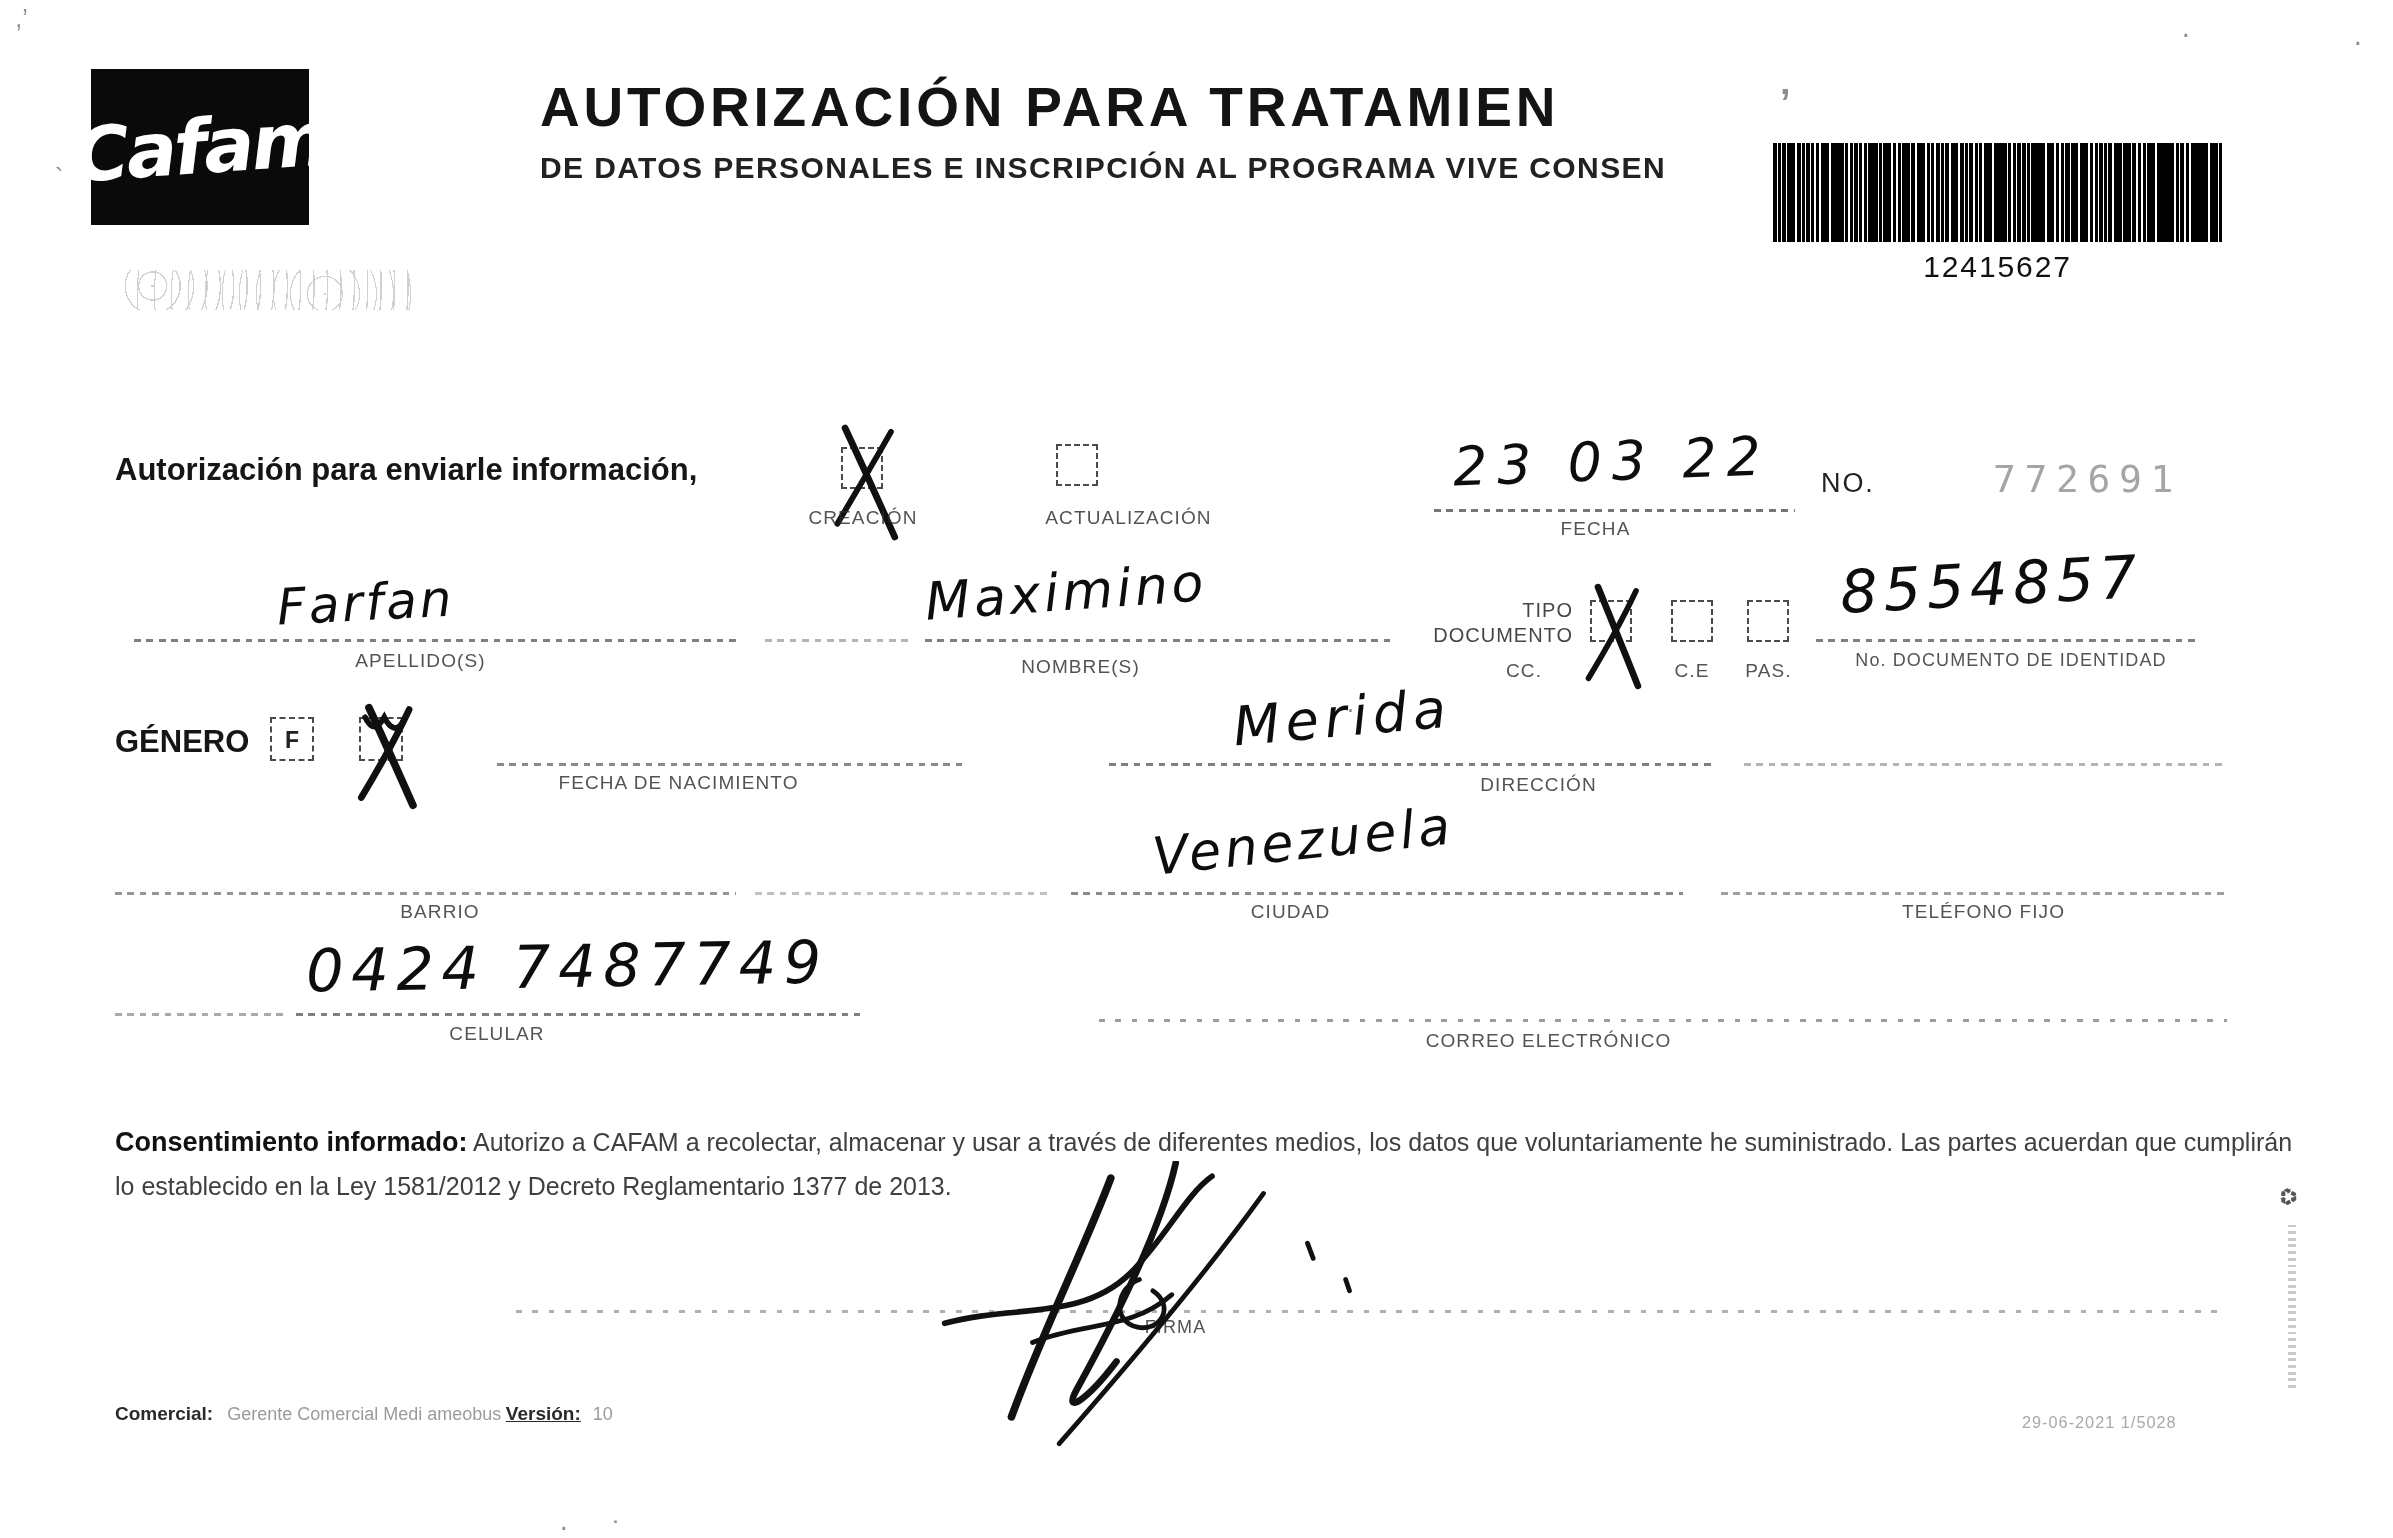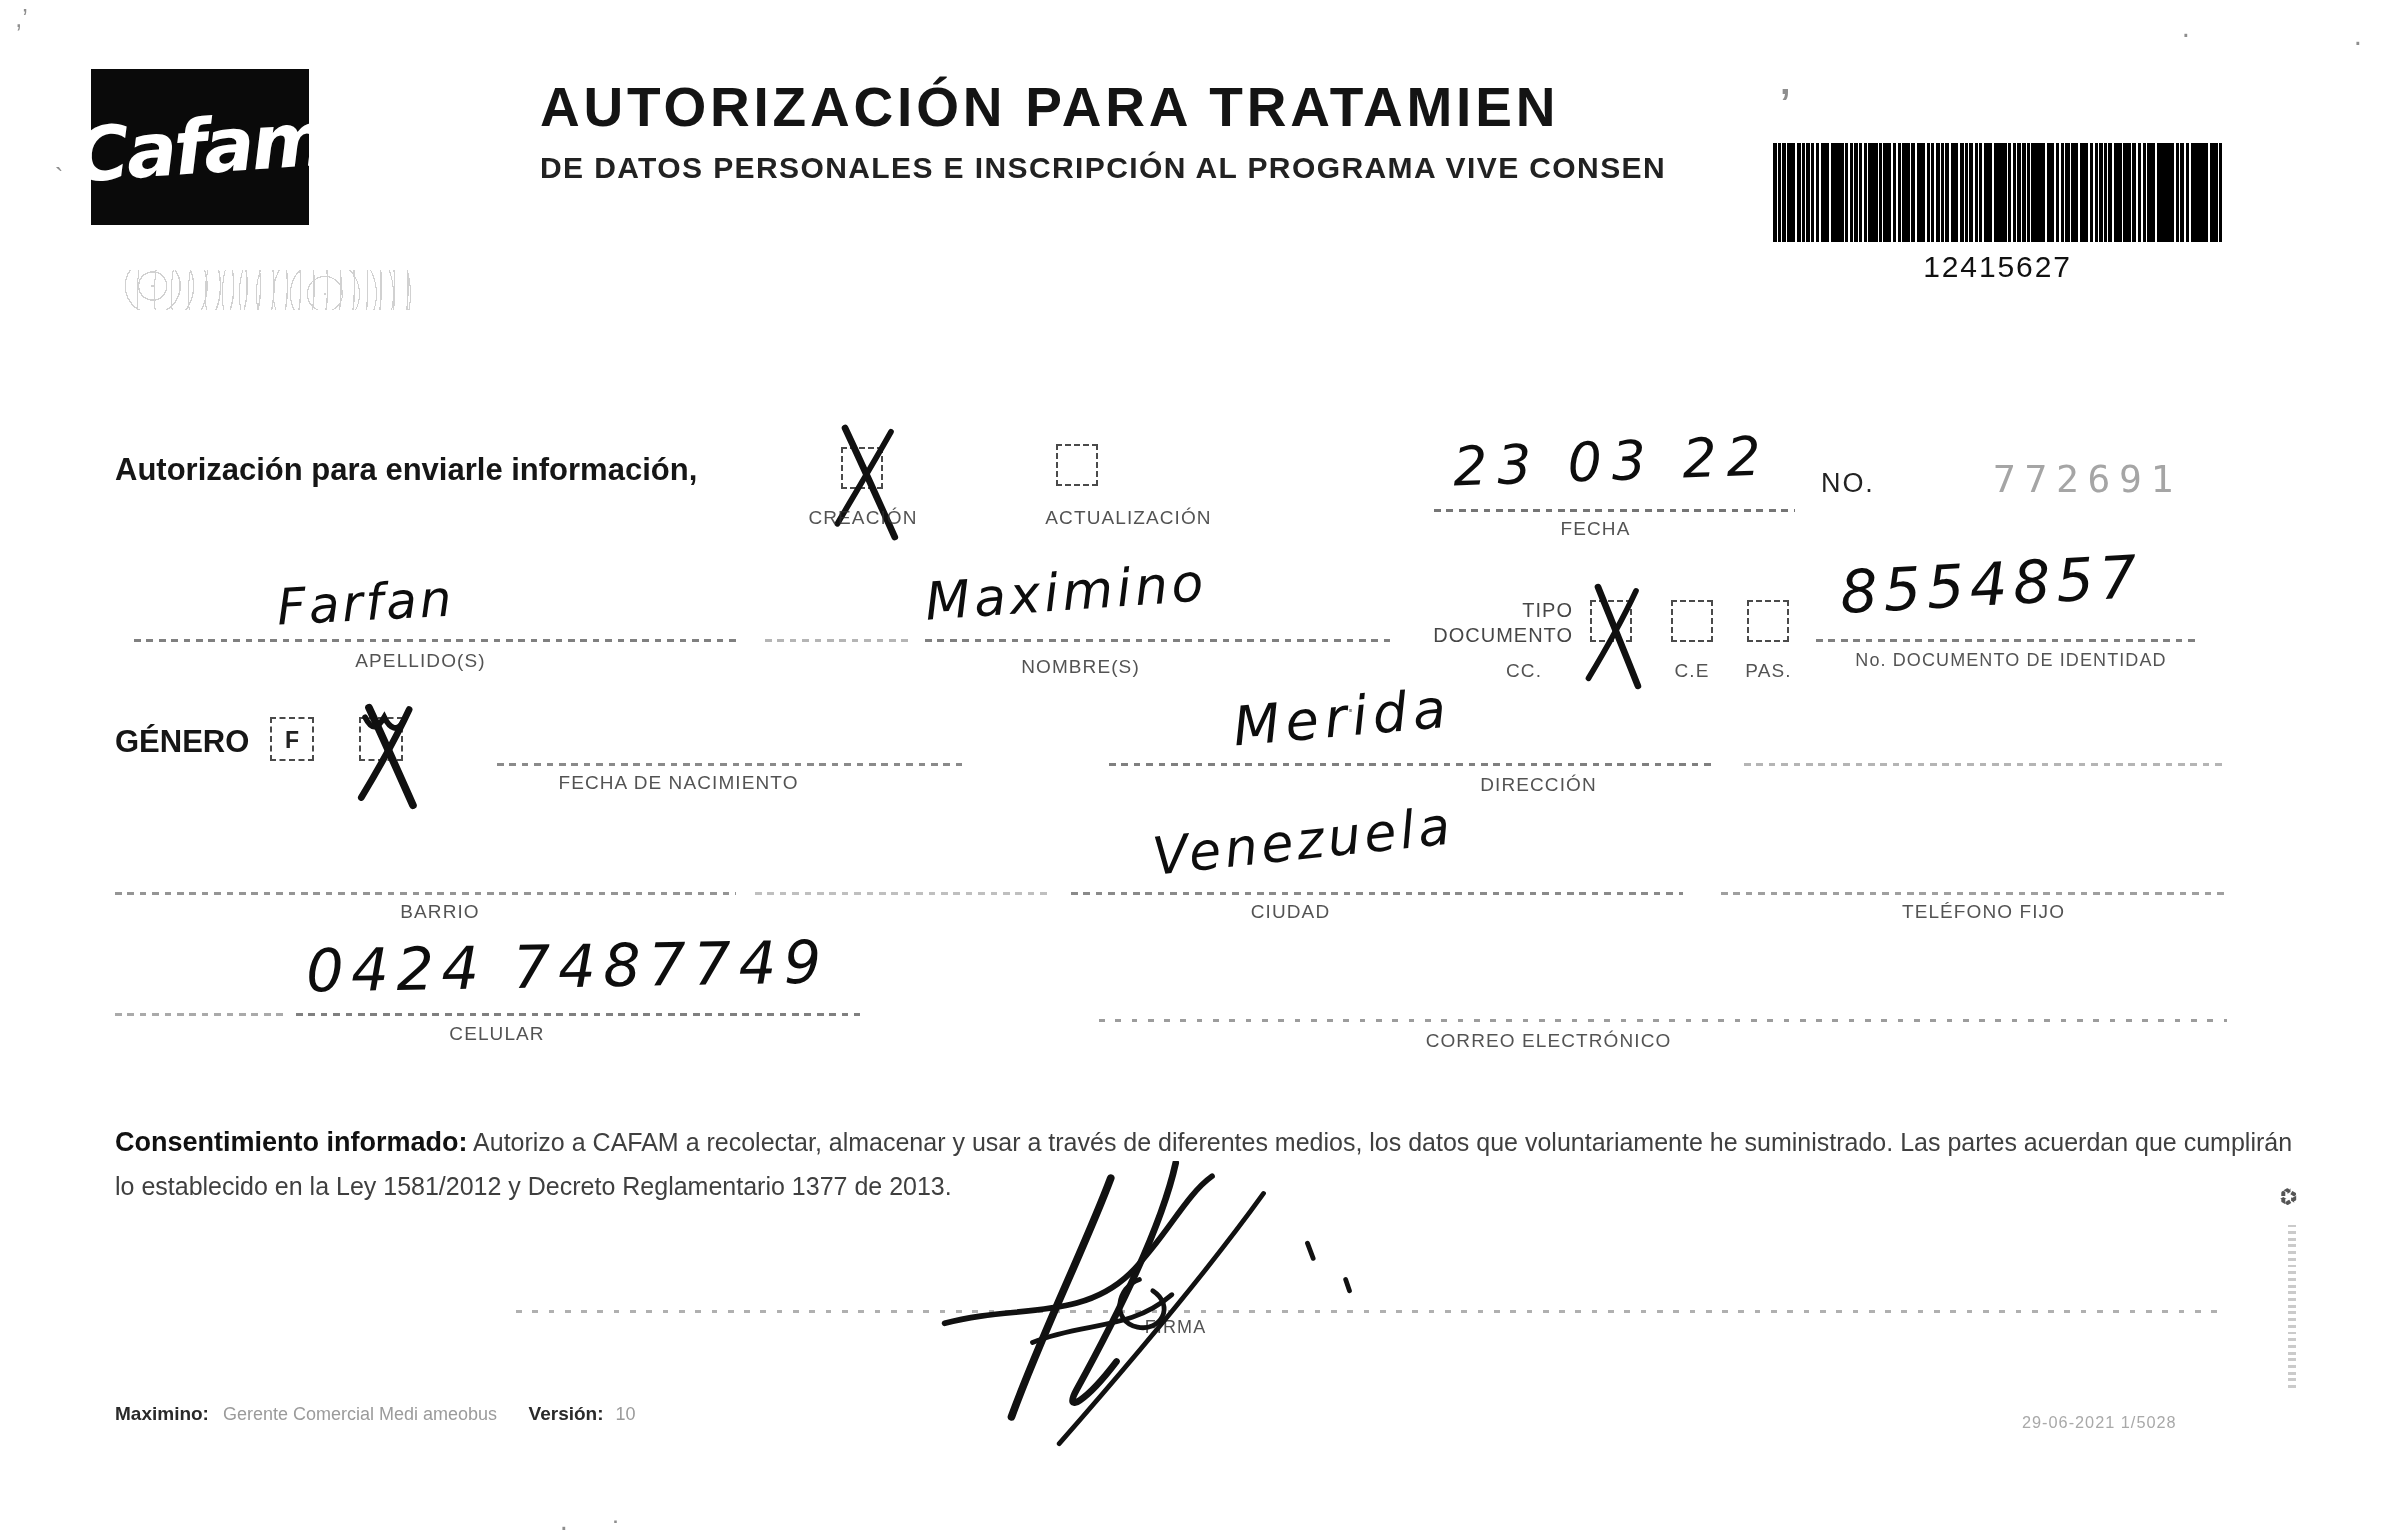--- a/index.html
+++ b/index.html
@@ -160,23 +160,23 @@
     <path d="M300,2 C285,70 240,160 196,240 C182,266 206,252 238,210" stroke="#111" stroke-width="7" fill="none" stroke-linecap="round"></path>
     <path d="M58,170 C130,150 200,168 252,118 C290,80 310,36 338,16" stroke="#111" stroke-width="6" fill="none" stroke-linecap="round"></path>
     <path d="M392,34 C330,120 250,214 178,296" stroke="#111" stroke-width="5" fill="none" stroke-linecap="round"></path>
     <path d="M150,190 C205,168 252,178 296,140" stroke="#111" stroke-width="5" fill="none" stroke-linecap="round"></path>
     <path d="M262,124 c-24,8 -30,44 -2,50 c24,5 40,-22 16,-38" stroke="#111" stroke-width="5" fill="none" stroke-linecap="round"></path>
     <path d="M438,86 l6,16" stroke="#111" stroke-width="5" fill="none" stroke-linecap="round"></path>
     <path d="M478,124 l4,12" stroke="#111" stroke-width="5" fill="none" stroke-linecap="round"></path>
   </svg>
 
   <div class="abs" style="left:115px;top:1403px;white-space:nowrap;">
-    <span class="footLbl">Maximino:</span>
+    <span class="footLbl">Comercial:</span>
     <span class="footVal" style="margin-left:9.6px;">Gerente Comercial Medi ameobus</span>
-    <span class="footLbl" style="margin-left:27px;">Versión:</span>
+    <span class="footLbl" style="text-decoration:underline;">Versión:</span>
     <span class="footVal" style="margin-left:7.6px;">10</span>
   </div>
   <div class="abs tiny" style="left:2022px;top:1413px;">29-06-2021    1/5028</div>
 
   <div class="abs" style="left:2277px;top:1183px;font-size:23px;color:#555;transform:rotate(90deg);">♻</div>
   <div id="vprint" class="abs" style="left:2288px;top:1225px;"></div>
 
 </div>
 
 

